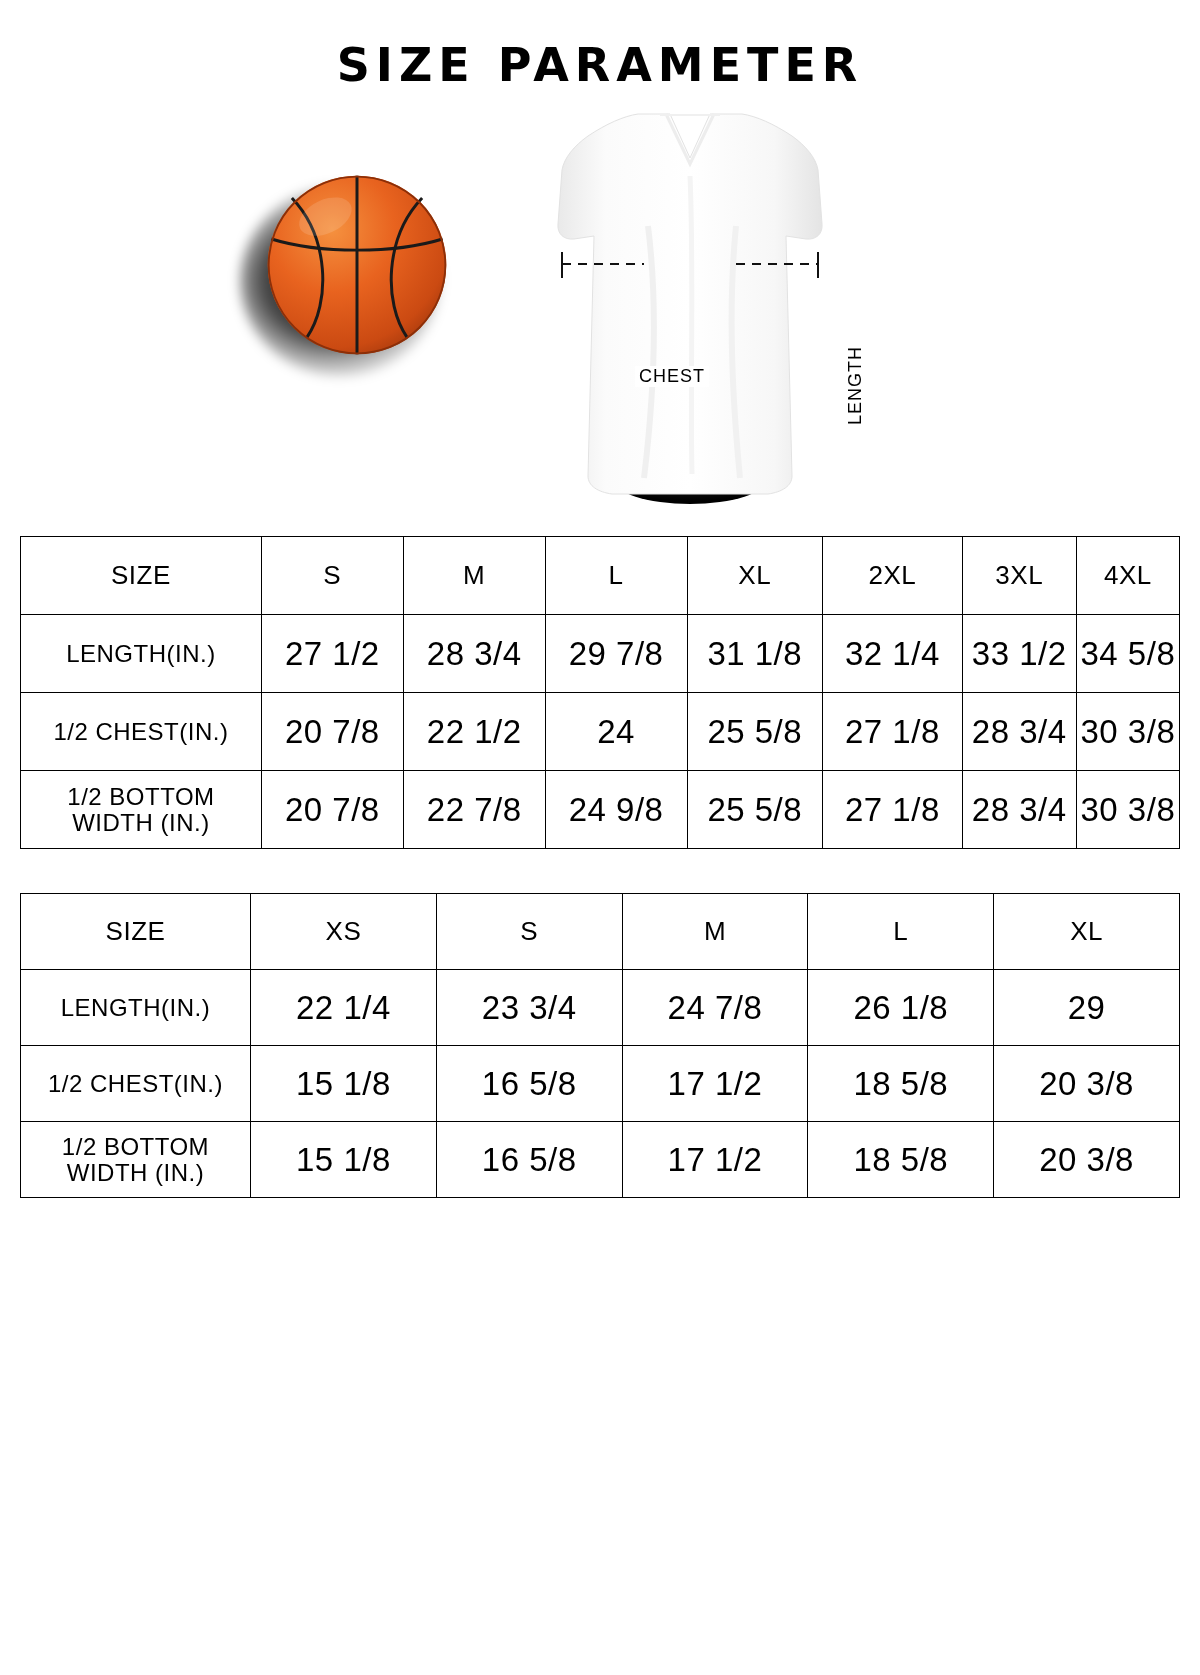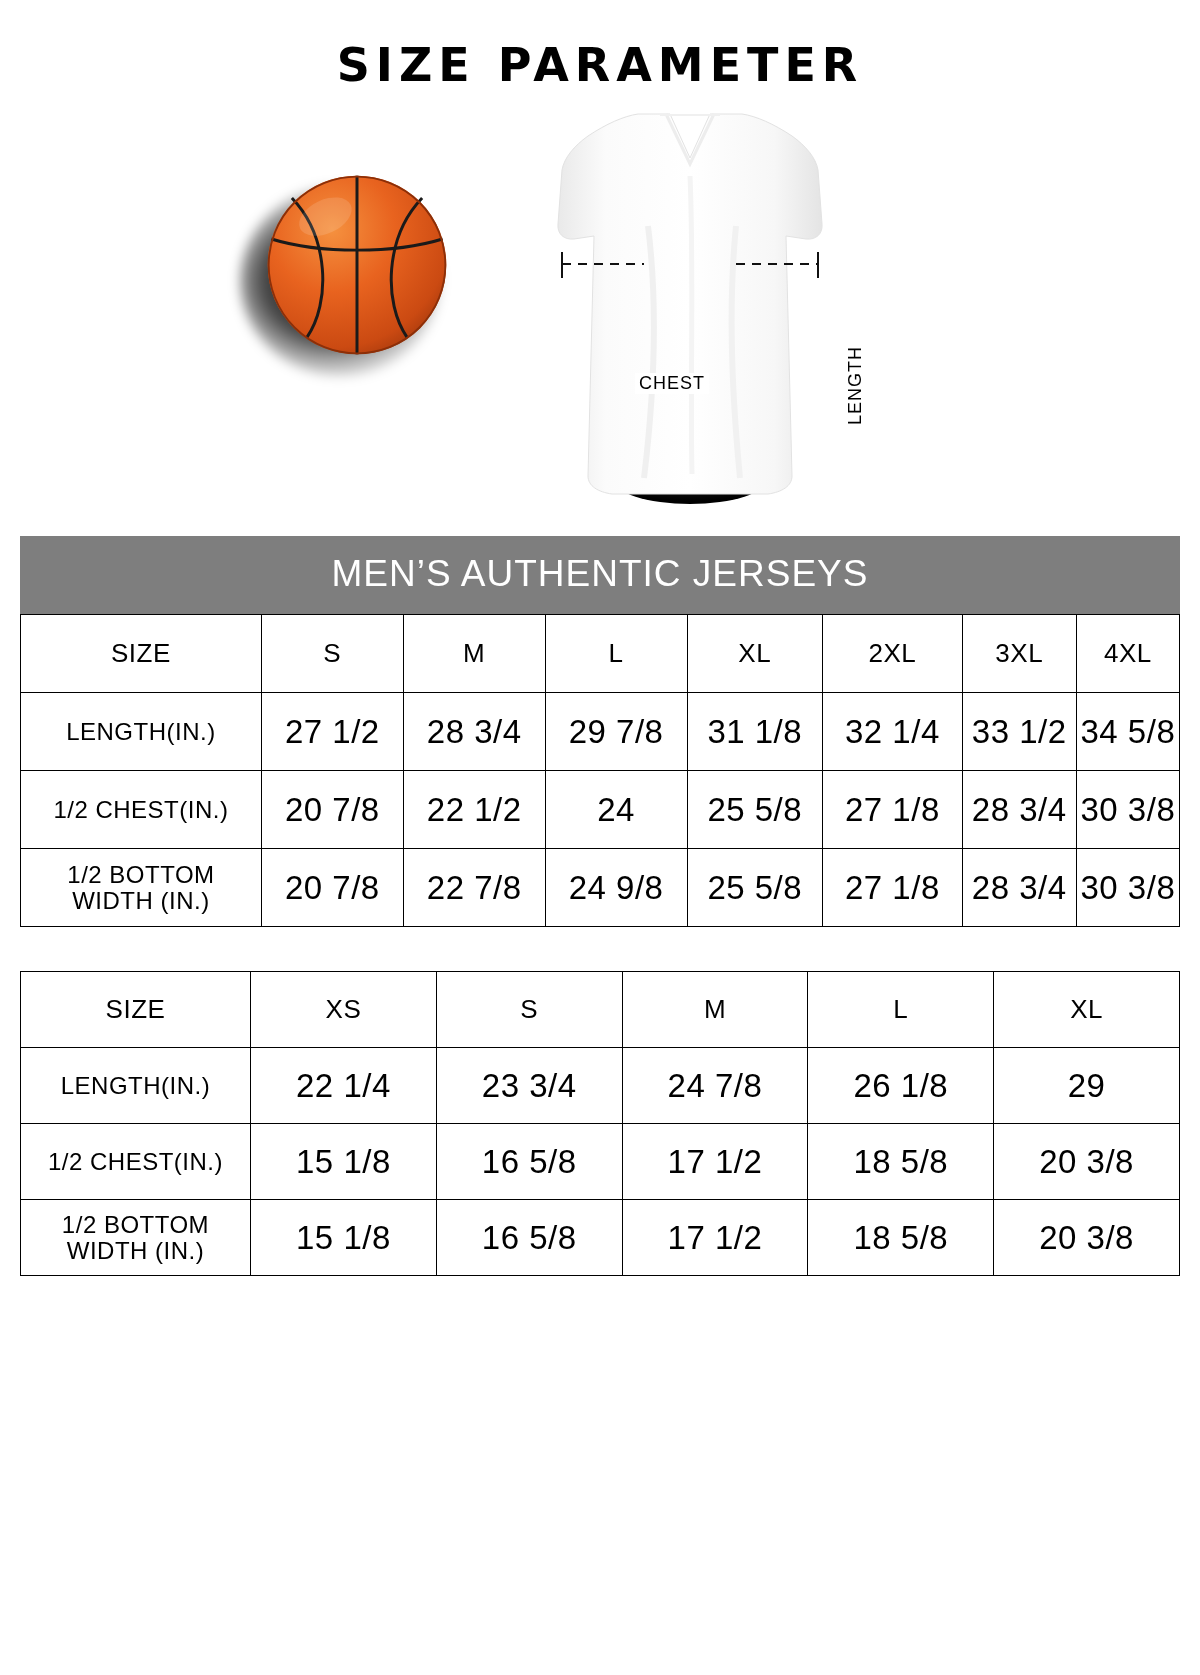--- a/index.html
+++ b/index.html
@@ -57,21 +57,21 @@
   .jersey {
     position:absolute;
     left:540px;
     top:0px;
     width:300px;
     height:410px;
   }
   .chest-label {
     position:absolute;
     left:635px;
-    top:267px;
+    top:260px;
     font-size:18px;
     letter-spacing:1px;
     background:#fff;
     padding:0 4px;
   }
   .length-label {
     position:absolute;
     left:845px;
     top:240px;
     font-size:18px;
@@ -199,21 +199,20 @@
         <line x1="304" y1="8" x2="332" y2="8"></line>
         <line x1="304" y1="388" x2="332" y2="388"></line>
       </g>
     </svg>
 
     <div class="chest-label">CHEST</div>
     <div class="length-label">LENGTH</div>
   </div>
 
   <div class="tbl-block">
-    <div class="tbl-head">MEN’S AUTHENTIC JERSEYS</div>
     <table class="men">
       <tbody>
         <tr class="hdr-row">
           <td>SIZE</td>
           <td>S</td>
           <td>M</td>
           <td>L</td>
           <td>XL</td>
           <td>2XL</td>
           <td>3XL</td>

